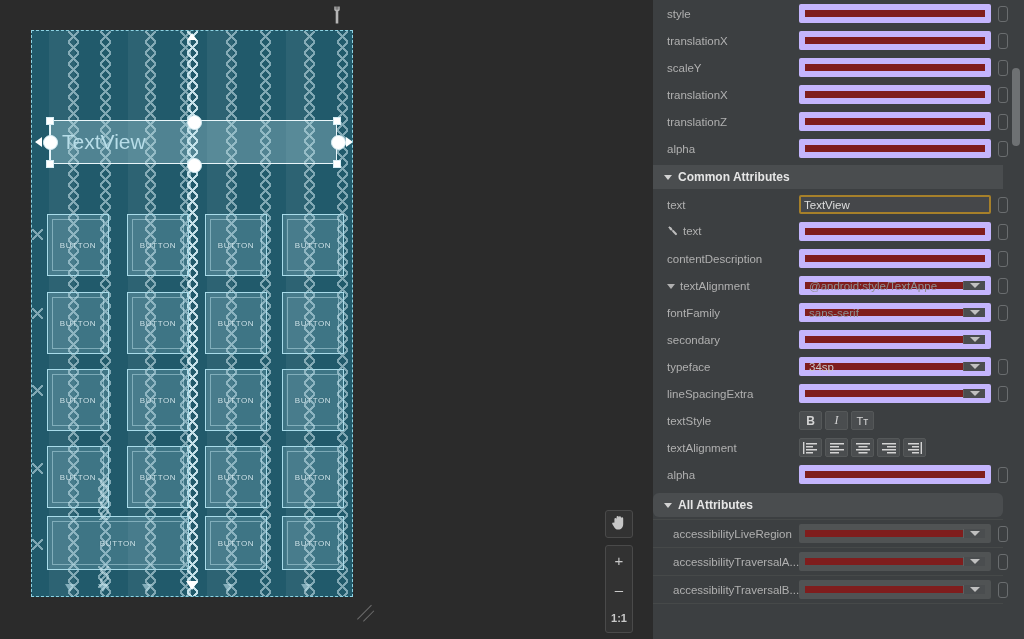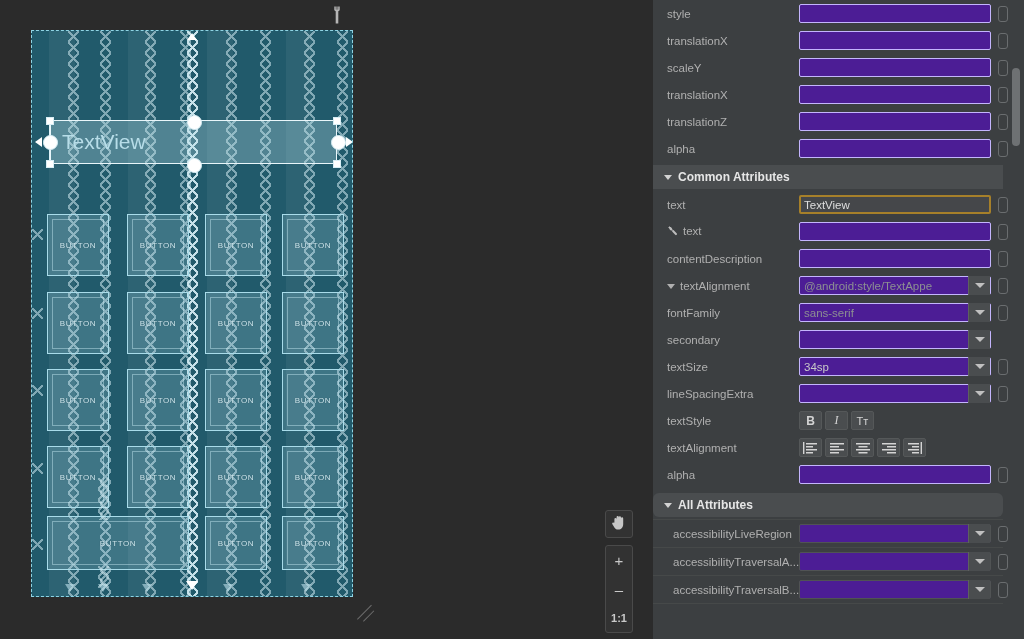--- a/index.html
+++ b/index.html
@@ -159,21 +159,21 @@
   .attr-row {
     display: flex; align-items: center; height: 27px;
     padding-left: 14px;
   }
   .attr-row .lbl {
     width: 132px; flex: 0 0 132px; color: #b0b0b0;
     white-space: nowrap; overflow: hidden;
   }
   .field {
     position: relative; height: 19px; flex: 0 0 192px; width: 192px;
-    background: #4c1d95; border: 1px solid #c4b5fd; border-radius: 2px;
+    background: #7f1d1d; border: 6px solid #c4b5fd; border-radius: 2px;
     display: flex; align-items: center; padding: 0 4px;
     color: #c8c8c8; font-size: 11.5px;
   }
   .field.focused { border: 2px solid #a6802a; background: #45474a; padding: 0 3px; }
   .field.placeholderish { color: #8d9092; }
   .field.has-caret { color: #dedede; }
   .field .dd {
     position: absolute; right: 0; top: -1px; bottom: -1px; width: 22px;
     background: #4a4d4f; border-left: 1px solid #5e6060;
     display: flex; align-items: center; justify-content: center;
@@ -493,21 +493,21 @@
       <span class="lbl">secondary</span>
       <span class="field">
         <span></span>
         <span class="dd">
             <span class="caret-down"></span>
           </span>
       </span>
     </div>
 
     <div class="attr-row">
-      <span class="lbl">textSize</span>
+      <span class="lbl">typeface</span>
       <span class="field">
         <span>34sp</span>
         <span class="dd">
             <span class="caret-down"></span>
           </span>
       </span>
       <span class="browse"></span>
     </div>
 
     <div class="attr-row">

